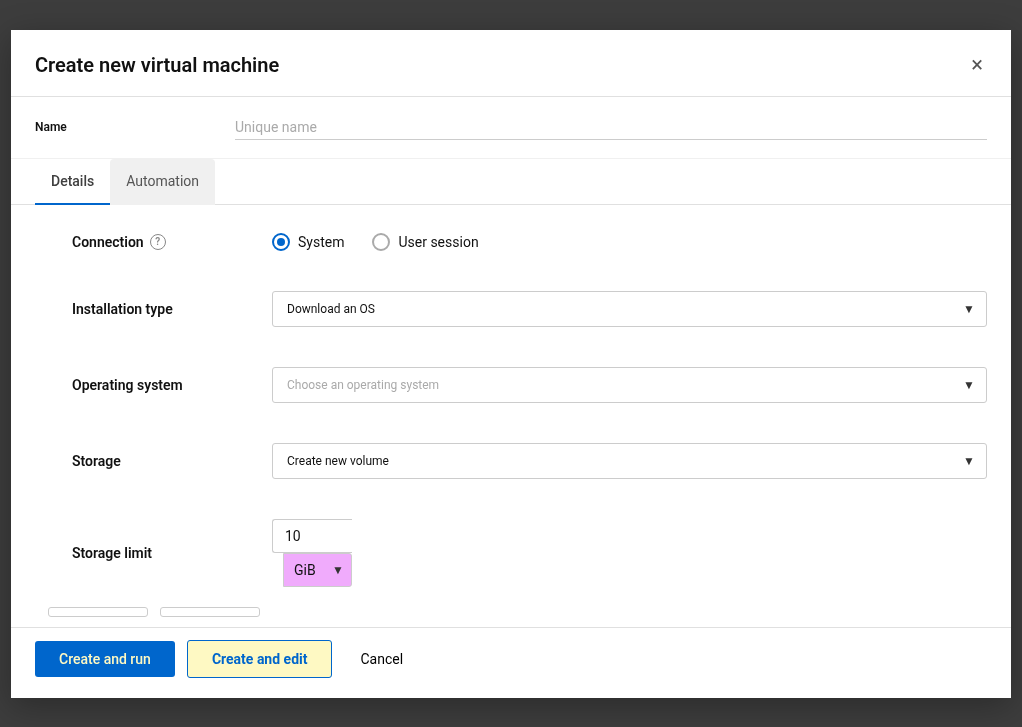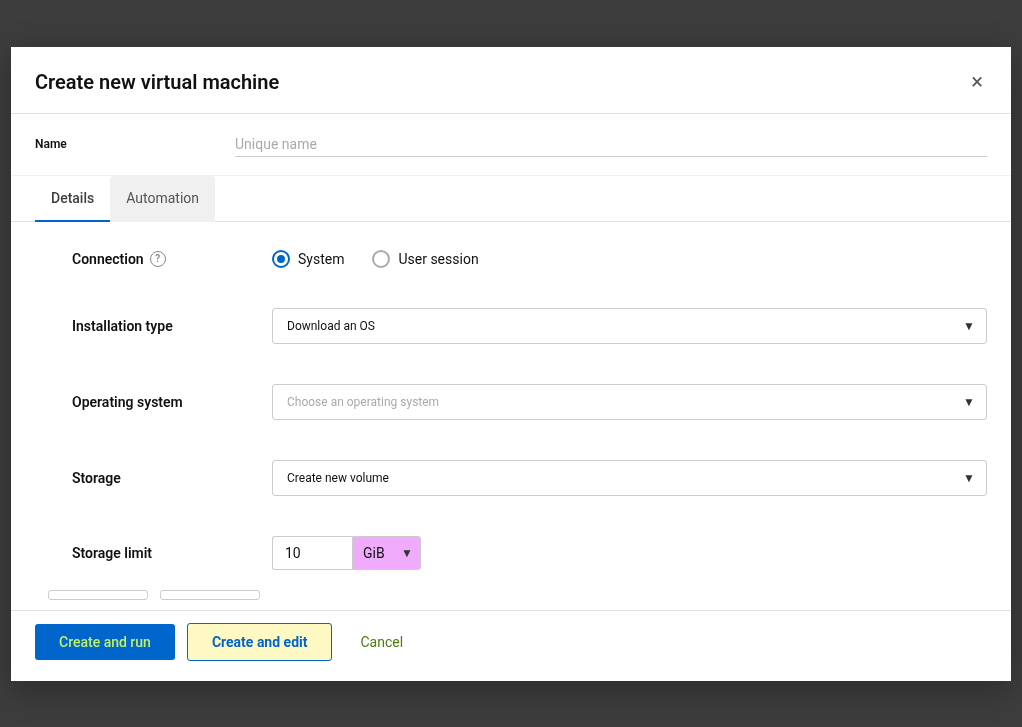--- a/index.html
+++ b/index.html
@@ -235,20 +235,21 @@
     .storage-limit-row {
       display: flex;
       align-items: center;
       padding: 20px 24px;
     }
 
     .storage-limit-inputs {
       display: flex;
       align-items: flex-end;
       gap: 0;
+      flex-direction: column;
     }
 
     .storage-number {
       border: 1px solid #ccc;
       border-radius: 3px 0 0 3px;
       padding: 8px 12px;
       font-size: 14px;
       color: #111;
       width: 80px;
       outline: none;
@@ -303,21 +304,21 @@
     .dialog-footer {
       display: flex;
       align-items: center;
       gap: 12px;
       padding: 12px 24px 20px 24px;
       border-top: 1px solid #e0e0e0;
     }
 
     .btn-primary {
       background: #0066cc;
-      color: #bef264;
+      color: #fef9c3;
       border: none;
       border-radius: 3px;
       padding: 10px 24px;
       font-size: 14px;
       font-weight: 500;
       cursor: pointer;
     }
 
     .btn-secondary {
       background: #fef9c3;
@@ -325,21 +326,21 @@
       border: 1px solid #0066cc;
       border-radius: 3px;
       padding: 10px 24px;
       font-size: 14px;
       font-weight: 700;
       cursor: pointer;
     }
 
     .btn-link {
       background: none;
-      color: #4d7c0f;
+      color: #000000;
       border: none;
       padding: 10px 16px;
       font-size: 14px;
       cursor: pointer;
     }
   </style>
 </head>
 <body>
 
 <div class="dialog-overlay">

